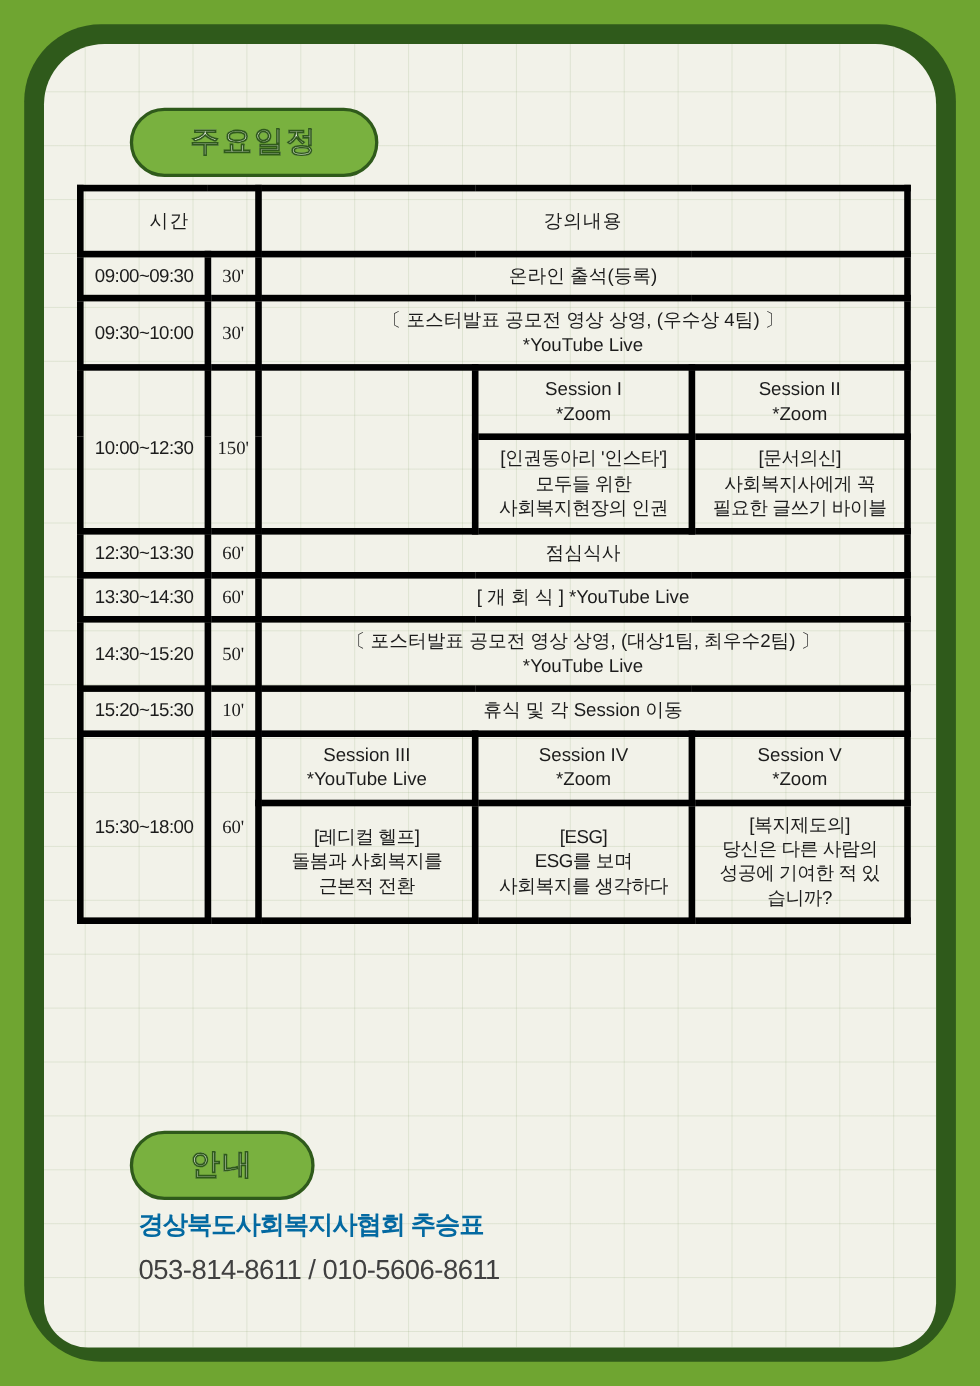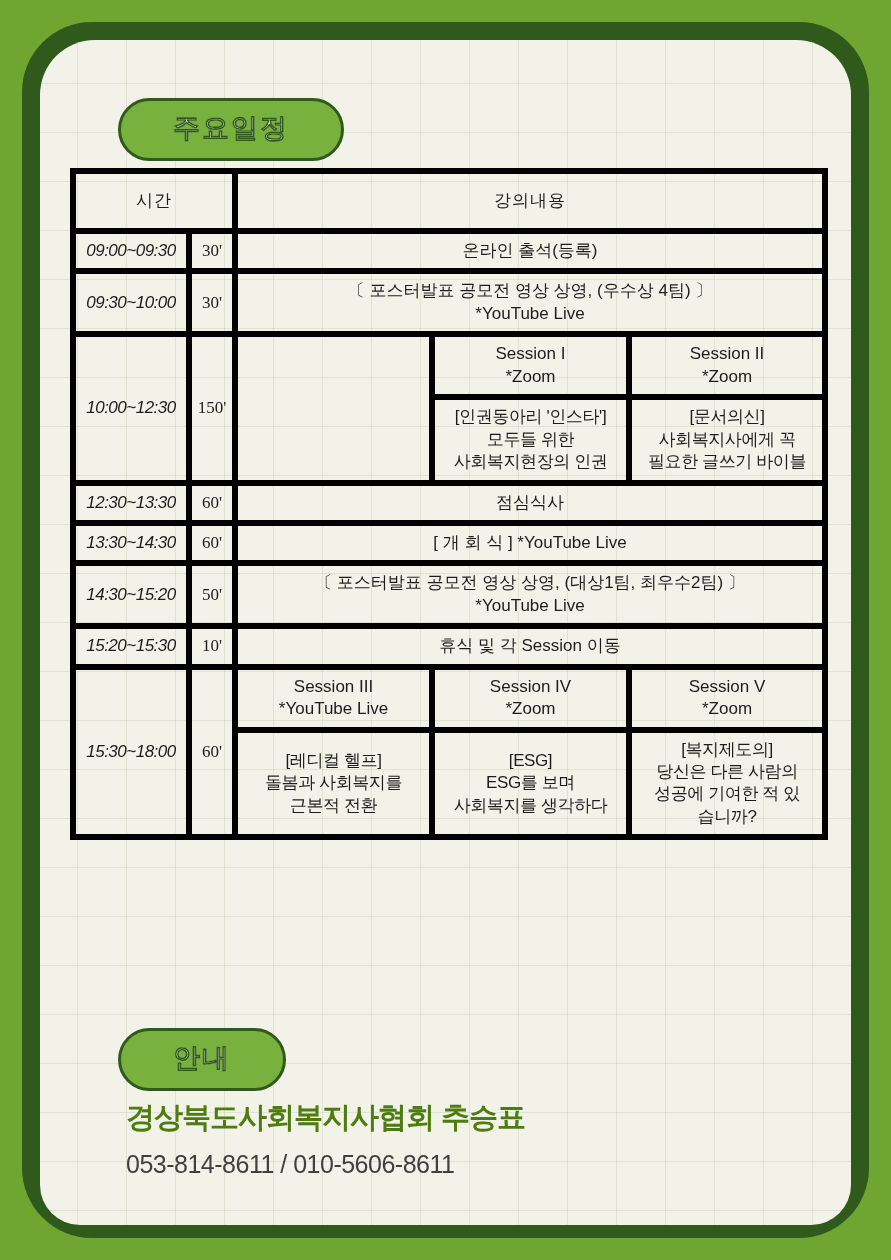--- a/index.html
+++ b/index.html
@@ -103,21 +103,20 @@
     color: #3f7c1e;
     font-weight: bold;
     font-size: 20px;
     height: 42px;
     letter-spacing: 1px;
   }
   td.time {
     font-size: 16px;
     white-space: nowrap;
     letter-spacing: -0.5px;
-    font-style: italic;
   }
   td.dur {
     font-size: 16px;
     font-family: Liberation Serif, serif;
   }
   td.big {
     font-size: 19px;
   }
   td.sess-title {
     font-size: 19px;
@@ -132,23 +131,23 @@
   }
 
   
   .footer {
     position: absolute;
     left: 86px;
     top: 1058px;
     width: 640px;
   }
   .footer .org {
-    color: #4d7c0f;
+    color: #0369a1;
     font-weight: bold;
-    font-size: 29px;
+    font-size: 23px;
     letter-spacing: -1px;
     margin-bottom: 12px;
   }
   .footer .tel {
     color: #404040;
     font-size: 25px;
     letter-spacing: -0.5px;
   }
 </style>
 </head>

